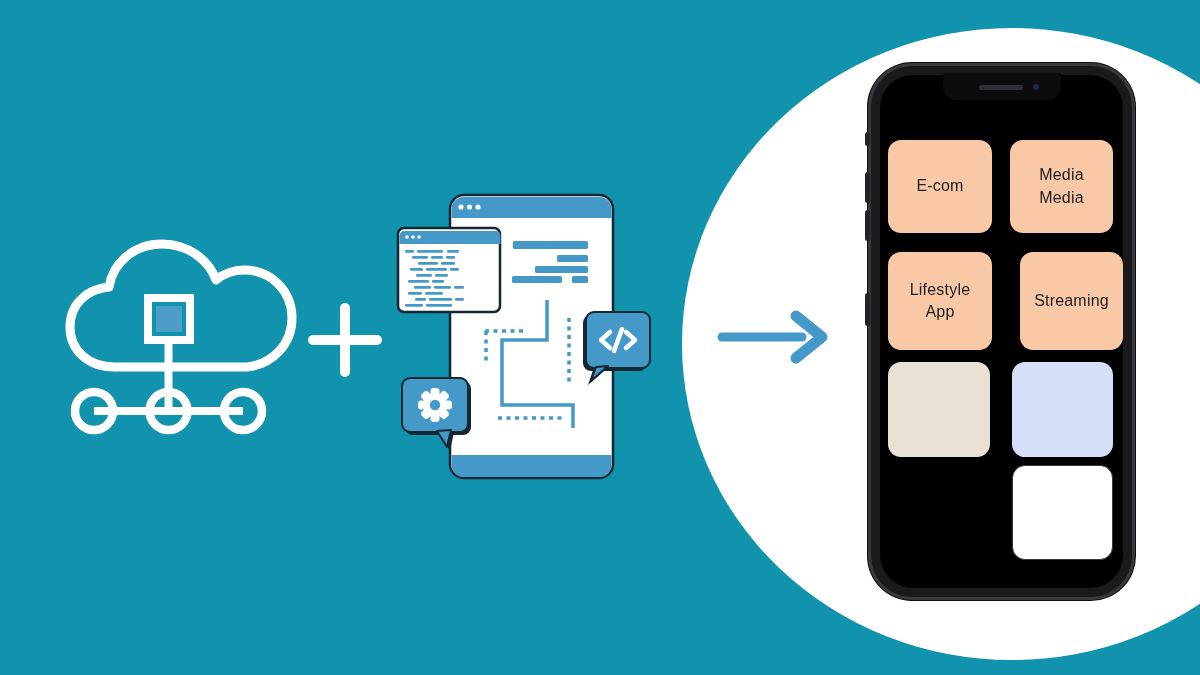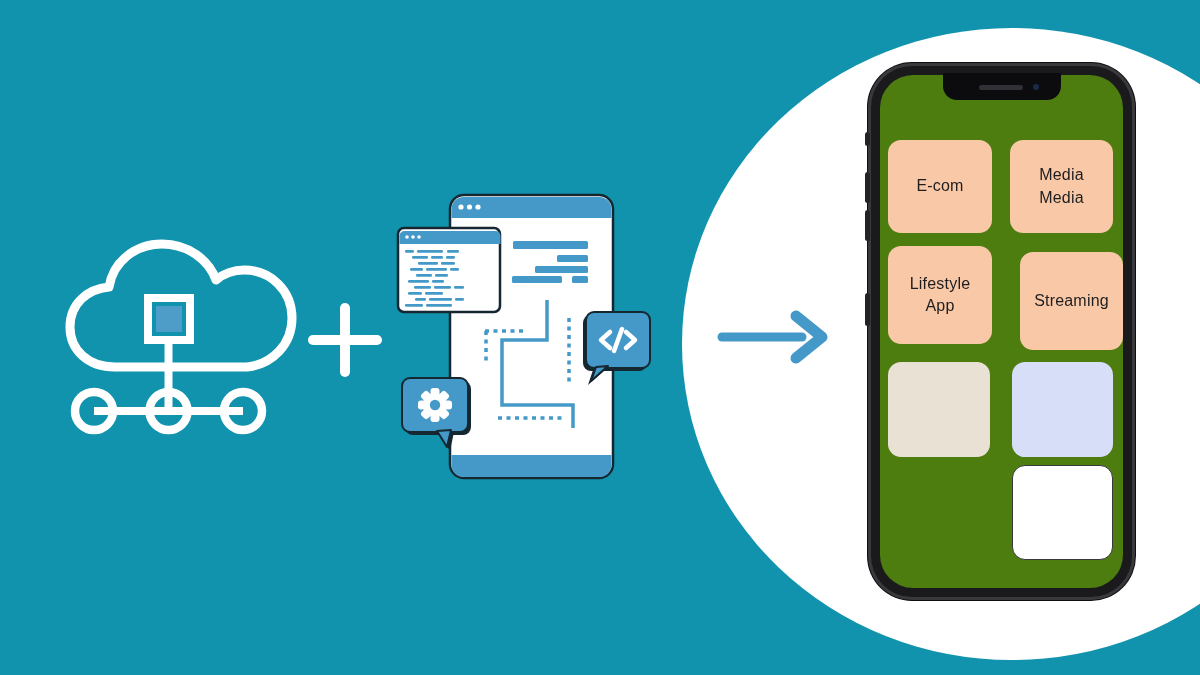--- a/index.html
+++ b/index.html
@@ -16,21 +16,21 @@
   .fw{fill:#fff;} .fa{fill:var(--accent);} .fn{fill:var(--node-fill);} .ft{fill:var(--teal-bg);}
   .fd{fill:var(--outline-dark);}
   .sw{stroke:#fff;fill:none;} .sa{stroke:var(--accent);fill:none;} .sd{stroke:var(--outline-dark);}
 
   
   .big-circle{left:682px;top:28px;width:660px;height:632px;background:#fff;border-radius:50%;}
 
   
   .phone{left:868px;top:63px;width:267px;height:537px;background:var(--phone-frame);
          border-radius:44px;box-shadow:inset 0 0 0 3px #39393d, 0 0 0 1px #0e0e10;}
-  .screen{position:absolute;left:12px;top:12px;right:12px;bottom:12px;background:#4d7c0f;border-radius:33px;overflow:hidden;}
+  .screen{position:absolute;left:12px;top:12px;right:12px;bottom:12px;background:#000000;border-radius:33px;overflow:hidden;}
   .notch{position:absolute;left:50%;top:10px;transform:translateX(-50%);width:118px;height:27px;
          background:#0C0C0E;border-radius:0 0 14px 14px;}
   .speaker{position:absolute;left:36px;top:12px;width:44px;height:5px;background:#303036;border-radius:3px;}
   .camera{position:absolute;left:90px;top:11px;width:6px;height:6px;background:#1B2A4A;border-radius:50%;}
   .side-btn{position:absolute;left:-3px;width:5px;background:#232327;border-radius:3px;}
   .tile{position:absolute;border-radius:13px;display:flex;align-items:center;justify-content:center;
         text-align:center;color:var(--tile-text);font-size:16px;line-height:1.4;letter-spacing:.2px;padding:6px;}
   .tile.peach{background:var(--peach);}
   .tile.beige{background:var(--beige);}
   .tile.lavender{background:var(--lavender);}
@@ -170,21 +170,21 @@
   <div class="side-btn" style="top:147px;height:31px"></div>
   <div class="side-btn" style="top:230px;height:33px"></div>
 
   <div class="screen">
     <div class="tile peach" style="left:8px;  top:65px; width:104px;height:93px">
         <span>E-com</span>
       </div>
     <div class="tile peach" style="left:130px;top:65px; width:103px;height:93px">
         <span>Media Media</span>
       </div>
-    <div class="tile peach" style="left:8px;  top:171px;width:104px;height:98px">
+    <div class="tile peach" style="left:8px;  top:177px;width:104px;height:98px">
         <span>Lifestyle App</span>
       </div>
     <div class="tile peach" style="left:140px;top:177px;width:103px;height:98px">
         <span>Streaming</span>
       </div>
     <div class="tile beige" style="left:8px;  top:287px;width:102px;height:95px"></div>
     <div class="tile lavender" style="left:132px;top:287px;width:101px;height:95px"></div>
     <div class="tile outline" style="left:132px;top:390px;width:101px;height:95px"></div>
   </div>
 

